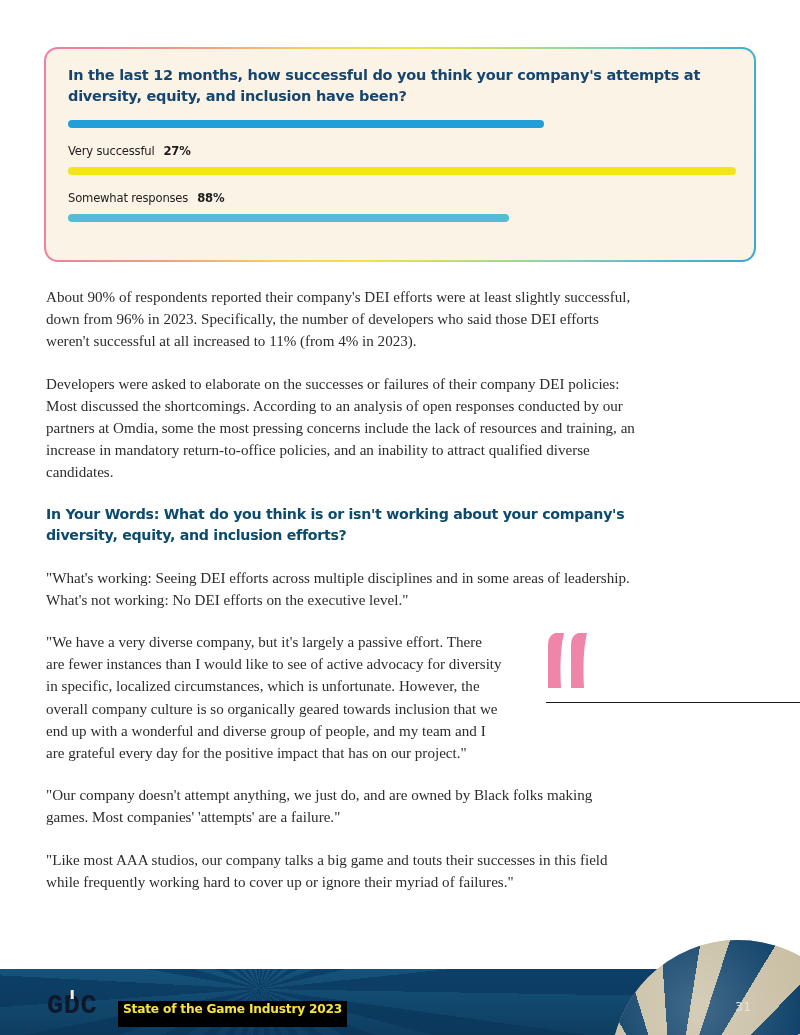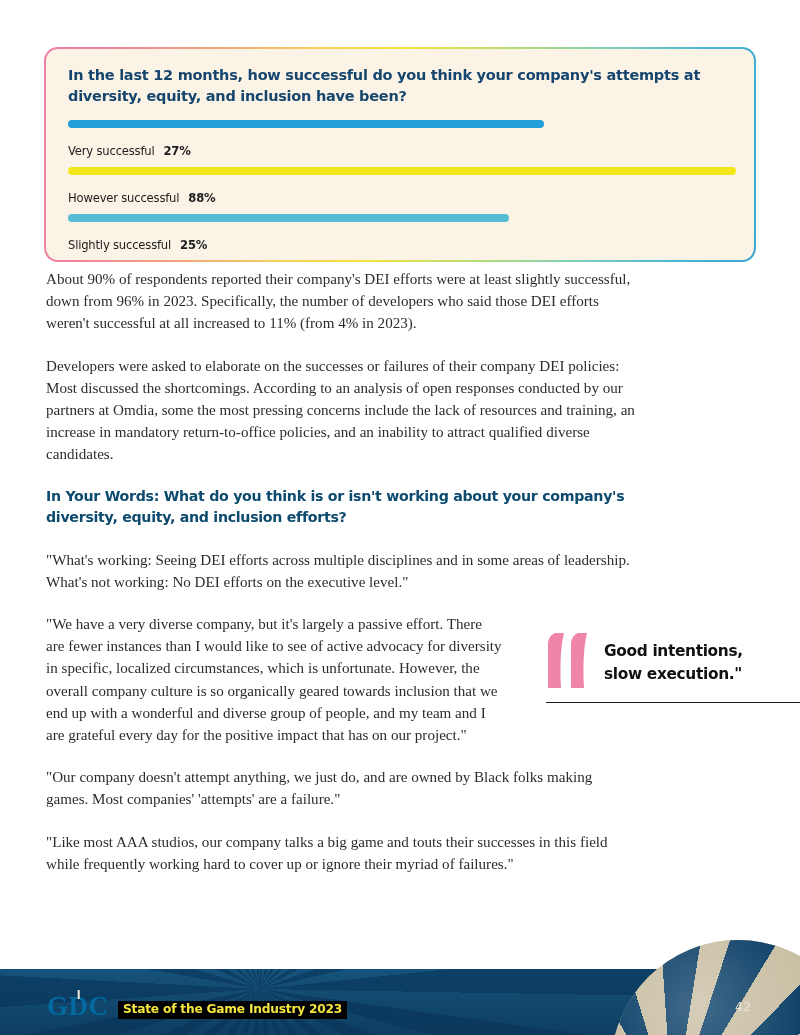--- a/index.html
+++ b/index.html
@@ -74,21 +74,21 @@
   }
   .bar-label .pct {
     font-weight: bold;
     margin-left: 9px;
   }
 
   
   .content {
     position: absolute;
     left: 46px;
-    top: 268px;
+    top: 286px;
     width: 592px;
   }
   p.body {
     font-family: "Liberation Serif", serif;
     font-size: 15.1px;
     line-height: 1.47;
     color: #2c2c2c;
     margin: 0 0 20px 0;
   }
   p.body.narrow { width: 456px; }
@@ -157,25 +157,25 @@
   }
   .footer-sheen {
     position: absolute;
     left: 0; top: 0; right: 0; bottom: 0;
     background: linear-gradient(180deg, rgba(13,64,104,0.35) 0%, rgba(10,52,86,0.75) 100%);
   }
   .gdc-logo {
     position: absolute;
     left: 47px;
     top: 993px;
-    font-family: Liberation Serif, serif;
+    font-family: Liberation Mono, monospace;
     font-weight: bold;
     font-size: 27px;
     letter-spacing: 0.5px;
-    color: #0369a1;
+    color: #0f172a;
     line-height: 1;
   }
   .gdc-logo .o-slash {
     position: relative;
     display: inline-block;
   }
   .gdc-logo .o-slash::after {
     content: "";
     position: absolute;
     left: 50%;
@@ -188,21 +188,21 @@
   .footer-title {
     position: absolute;
     left: 118px;
     top: 1001px;
     background: #000000;
     color: #f5e53f;
     font-family: "DejaVu Sans", sans-serif;
     font-weight: bold;
     font-size: 12.2px;
     letter-spacing: -0.2px;
-    padding: 2px 5px 3px 5px;
+    padding: 2px 5px 11px 5px;
     line-height: 1.05;
   }
 
   
   .ball {
     position: absolute;
     left: 611px;
     top: 940px;
     width: 254px;
     height: 254px;
@@ -256,30 +256,27 @@
       <div class="bar-label">
         <span>Very successful</span><span class="pct">27%</span>
       </div>
     </div>
 
     <div class="bar-row">
       <div class="bar-track">
         <span class="bar-fill" id="bar1" style="width: 668px; background: rgb(242, 230, 25);"></span>
       </div>
       <div class="bar-label">
-        <span>However successful</span><span class="pct">88%</span>
+        <span>Somewhat responses</span><span class="pct">88%</span>
       </div>
     </div>
 
     <div class="bar-row">
       <div class="bar-track">
         <span class="bar-fill" id="bar2" style="width: 441px; background: rgb(85, 188, 211);"></span>
-      </div>
-      <div class="bar-label">
-        <span>Slightly successful</span><span class="pct">25%</span>
       </div>
     </div>
 
 
   </div>
 </div>
 
 <div class="content">
   <p class="body">About 90% of respondents reported their company's DEI efforts were at least slightly successful, down from 96% in 2023. Specifically, the number of developers who said those DEI efforts weren't successful at all increased to 11% (from 4% in 2023).</p>
   <p class="body">Developers were asked to elaborate on the successes or failures of their company DEI policies: Most discussed the shortcomings. According to an analysis of open responses conducted by our partners at Omdia, some the most pressing concerns include the lack of resources and training, an increase in mandatory return-to-office policies, and an inability to attract qualified diverse candidates.</p>
@@ -289,34 +286,30 @@
   <p class="body">"Our company doesn't attempt anything, we just do, and are owned by Black folks making games. Most companies' 'attempts' are a failure."</p>
   <p class="body">"Like most AAA studios, our company talks a big game and touts their successes in this field while frequently working hard to cover up or ignore their myriad of failures."</p>
 </div>
 
 <div class="pullquote">
   <div class="pq-inner">
     <svg class="pq-marks" viewBox="0 0 48 60">
       <path d="M2 56 L2 12 Q2 4 9 1 L18 1 Q13 22 15 56 Z" fill="#ef85a8"></path>
       <path d="M25 56 L25 12 Q25 4 32 1 L41 1 Q36 22 38 56 Z" fill="#ef85a8"></path>
     </svg>
-    <div class="pq-text">
-      <div>Good intentions,</div>
-      <div>slow execution."</div>
-    </div>
   </div>
   <div class="pq-rule"></div>
 </div>
 
 <div class="footer">
   <div class="footer-stripes"></div>
   <div class="footer-sheen"></div>
 </div>
 
 <div class="ball">
   <div class="ball-stripes"></div>
   <div class="ball-shade"></div>
 </div>
 
 <div class="gdc-logo">G<span class="o-slash">D</span>C</div>
 
 <div class="footer-title">State of the Game Industry 2023</div>
-<div class="page-number">42</div>
+<div class="page-number">31</div>
 
 </body></html>

